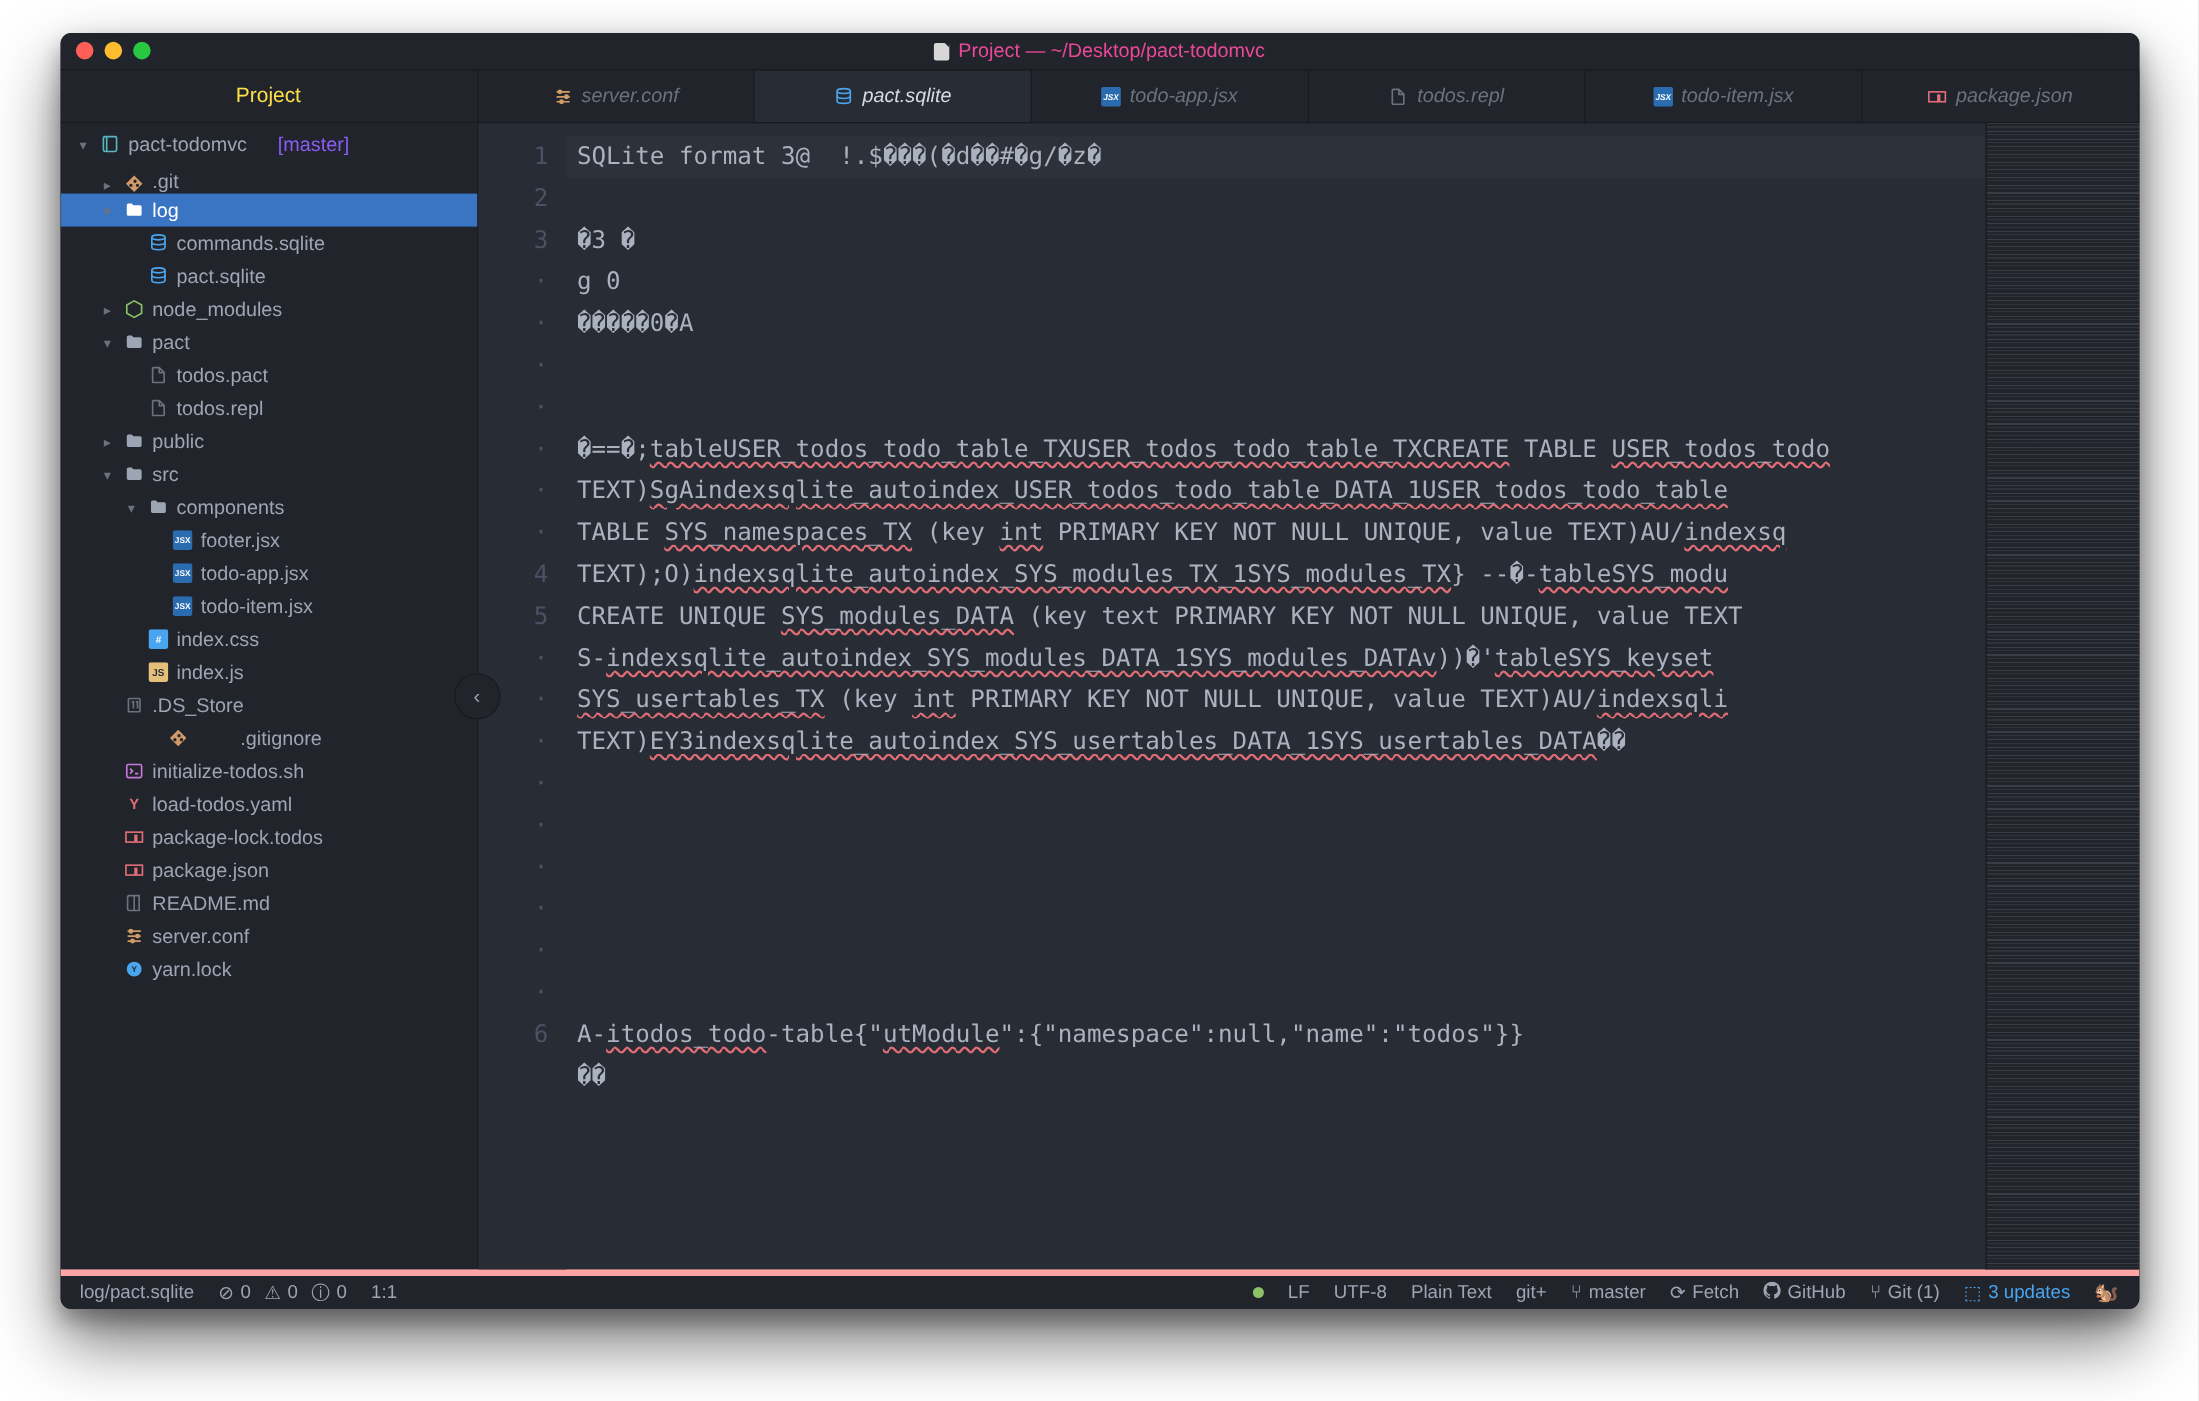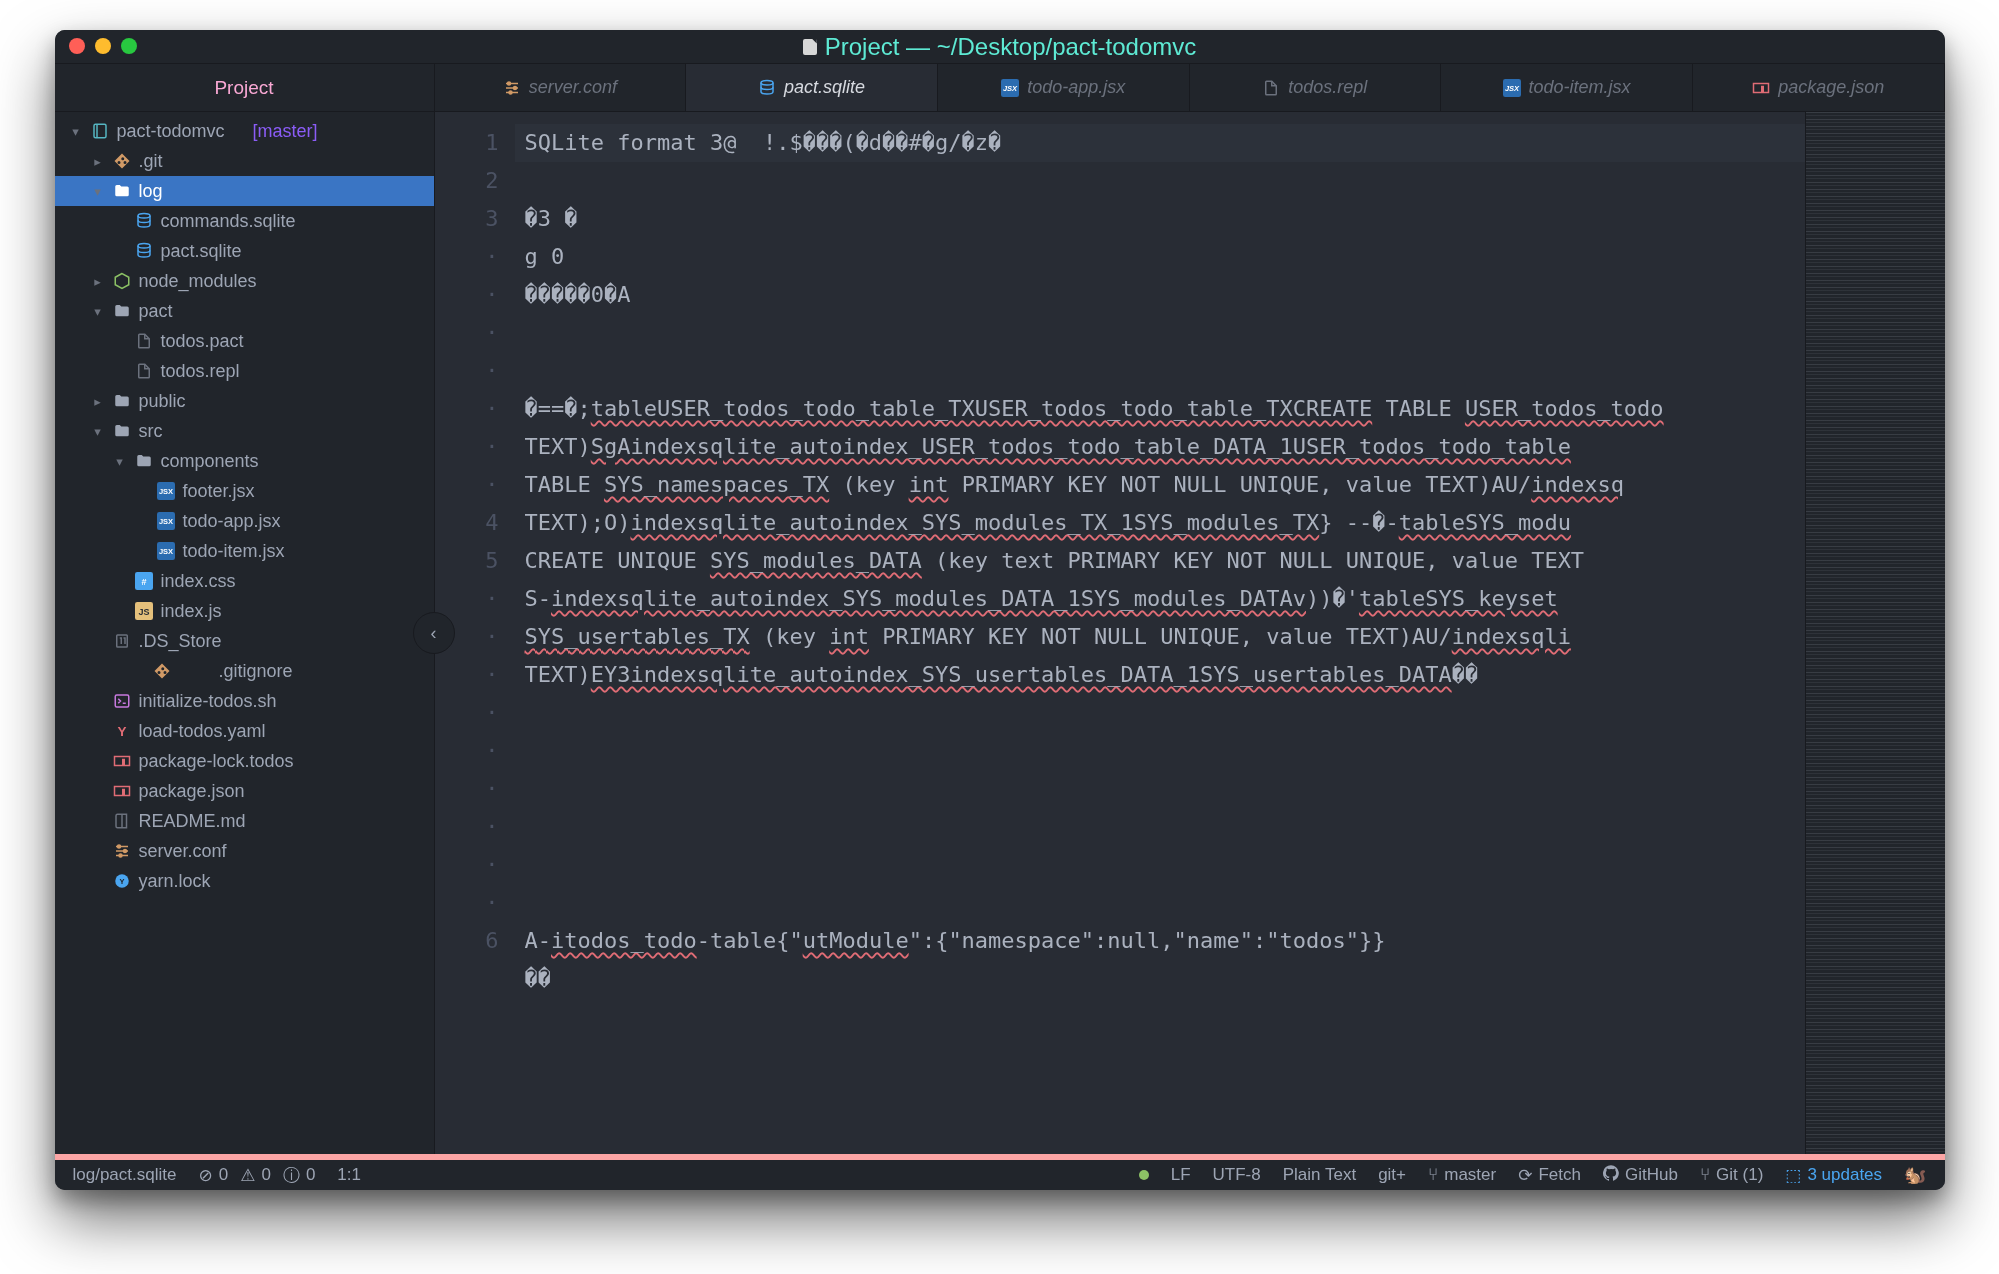--- a/index.html
+++ b/index.html
@@ -35,30 +35,30 @@
     position: relative;
     flex-shrink: 0;
     border-bottom: 1px solid #181a1f;
   }
   .traffic-lights { position: absolute; left: 14px; top: 8px; display: flex; gap: 10px; }
   .traffic-lights span { width: 16px; height: 16px; border-radius: 50%; display: block; }
   .tl-close { background: #ff5f57; }
   .tl-min   { background: #febc2e; }
   .tl-max   { background: #28c840; }
   .titlebar-title {
-    flex: 1; text-align: center; font-size: 24px; color: #5eead4;
+    flex: 1; text-align: center; font-size: 18px; color: #ec4899;
     display: flex; align-items: center; justify-content: center; gap: 8px;
   }
   .doc-icon { display:inline-block; width:14px; height:16px; background:#d7d7d7; border-radius:2px; position:relative; }
   .doc-icon:before { content:""; position:absolute; right:0; top:0; width:5px; height:5px; background:#21252b; clip-path: polygon(0 0,100% 100%,100% 0); }
   
   .topbar { height: 48px; background:#21252b; display:flex; flex-shrink:0; border-bottom:1px solid #181a1f;}
   .project-heading {
     width: 380px; display:flex; align-items:center; justify-content:center;
-    font-size: 19px; color:#f9a8d4; border-right:1px solid #181a1f;
+    font-size: 19px; color:#fde047; border-right:1px solid #181a1f;
   }
   .tabs { flex:1; display:flex; }
   .tab {
     flex:1; display:flex; align-items:center; justify-content:center; gap:8px;
     font-size:18px; color:#6b717d; border-right:1px solid #181a1f; cursor:pointer;
     font-style: italic;
   }
   .tab.active { background:#282c34; color:#d7dae0; }
   .icon { width:18px; height:18px; display:inline-flex; align-items:center; justify-content:center; flex-shrink:0; }
   .icon svg { width:100%; height:100%; }
@@ -215,21 +215,21 @@
             <span class="chev open"></span>
             <span class="icon c-teal">
               <svg viewBox="0 0 24 24" fill="none" stroke="currentColor" stroke-width="2">
                 <rect x="4" y="3" width="16" height="18" rx="2"></rect>
                 <path d="M8 3v18"></path>
               </svg>
             </span>
             <span>pact-todomvc</span>
             <span class="branch-label">[master]</span>
           </div>
-          <div class="tree-row" style="padding-left: 36px;">
+          <div class="tree-row" style="padding-left: 36px; align-items: flex-end;">
             <span class="chev closed"></span>
             <span class="icon c-orange">
               <svg viewBox="0 0 24 24" fill="currentColor">
                 <path d="M12 2 2 12l10 10 10-10zm1 5a2 2 0 1 1-2 2 2 2 0 0 1 2-2zm-5 5a2 2 0 1 1-2 2 2 2 0 0 1 2-2zm8 0a2 2 0 1 1-2 2 2 2 0 0 1 2-2z"></path>
               </svg>
             </span>
             <span>.git</span>
           </div>
           <div class="tree-row selected" style="padding-left: 36px;">
             <span class="chev open"></span>

